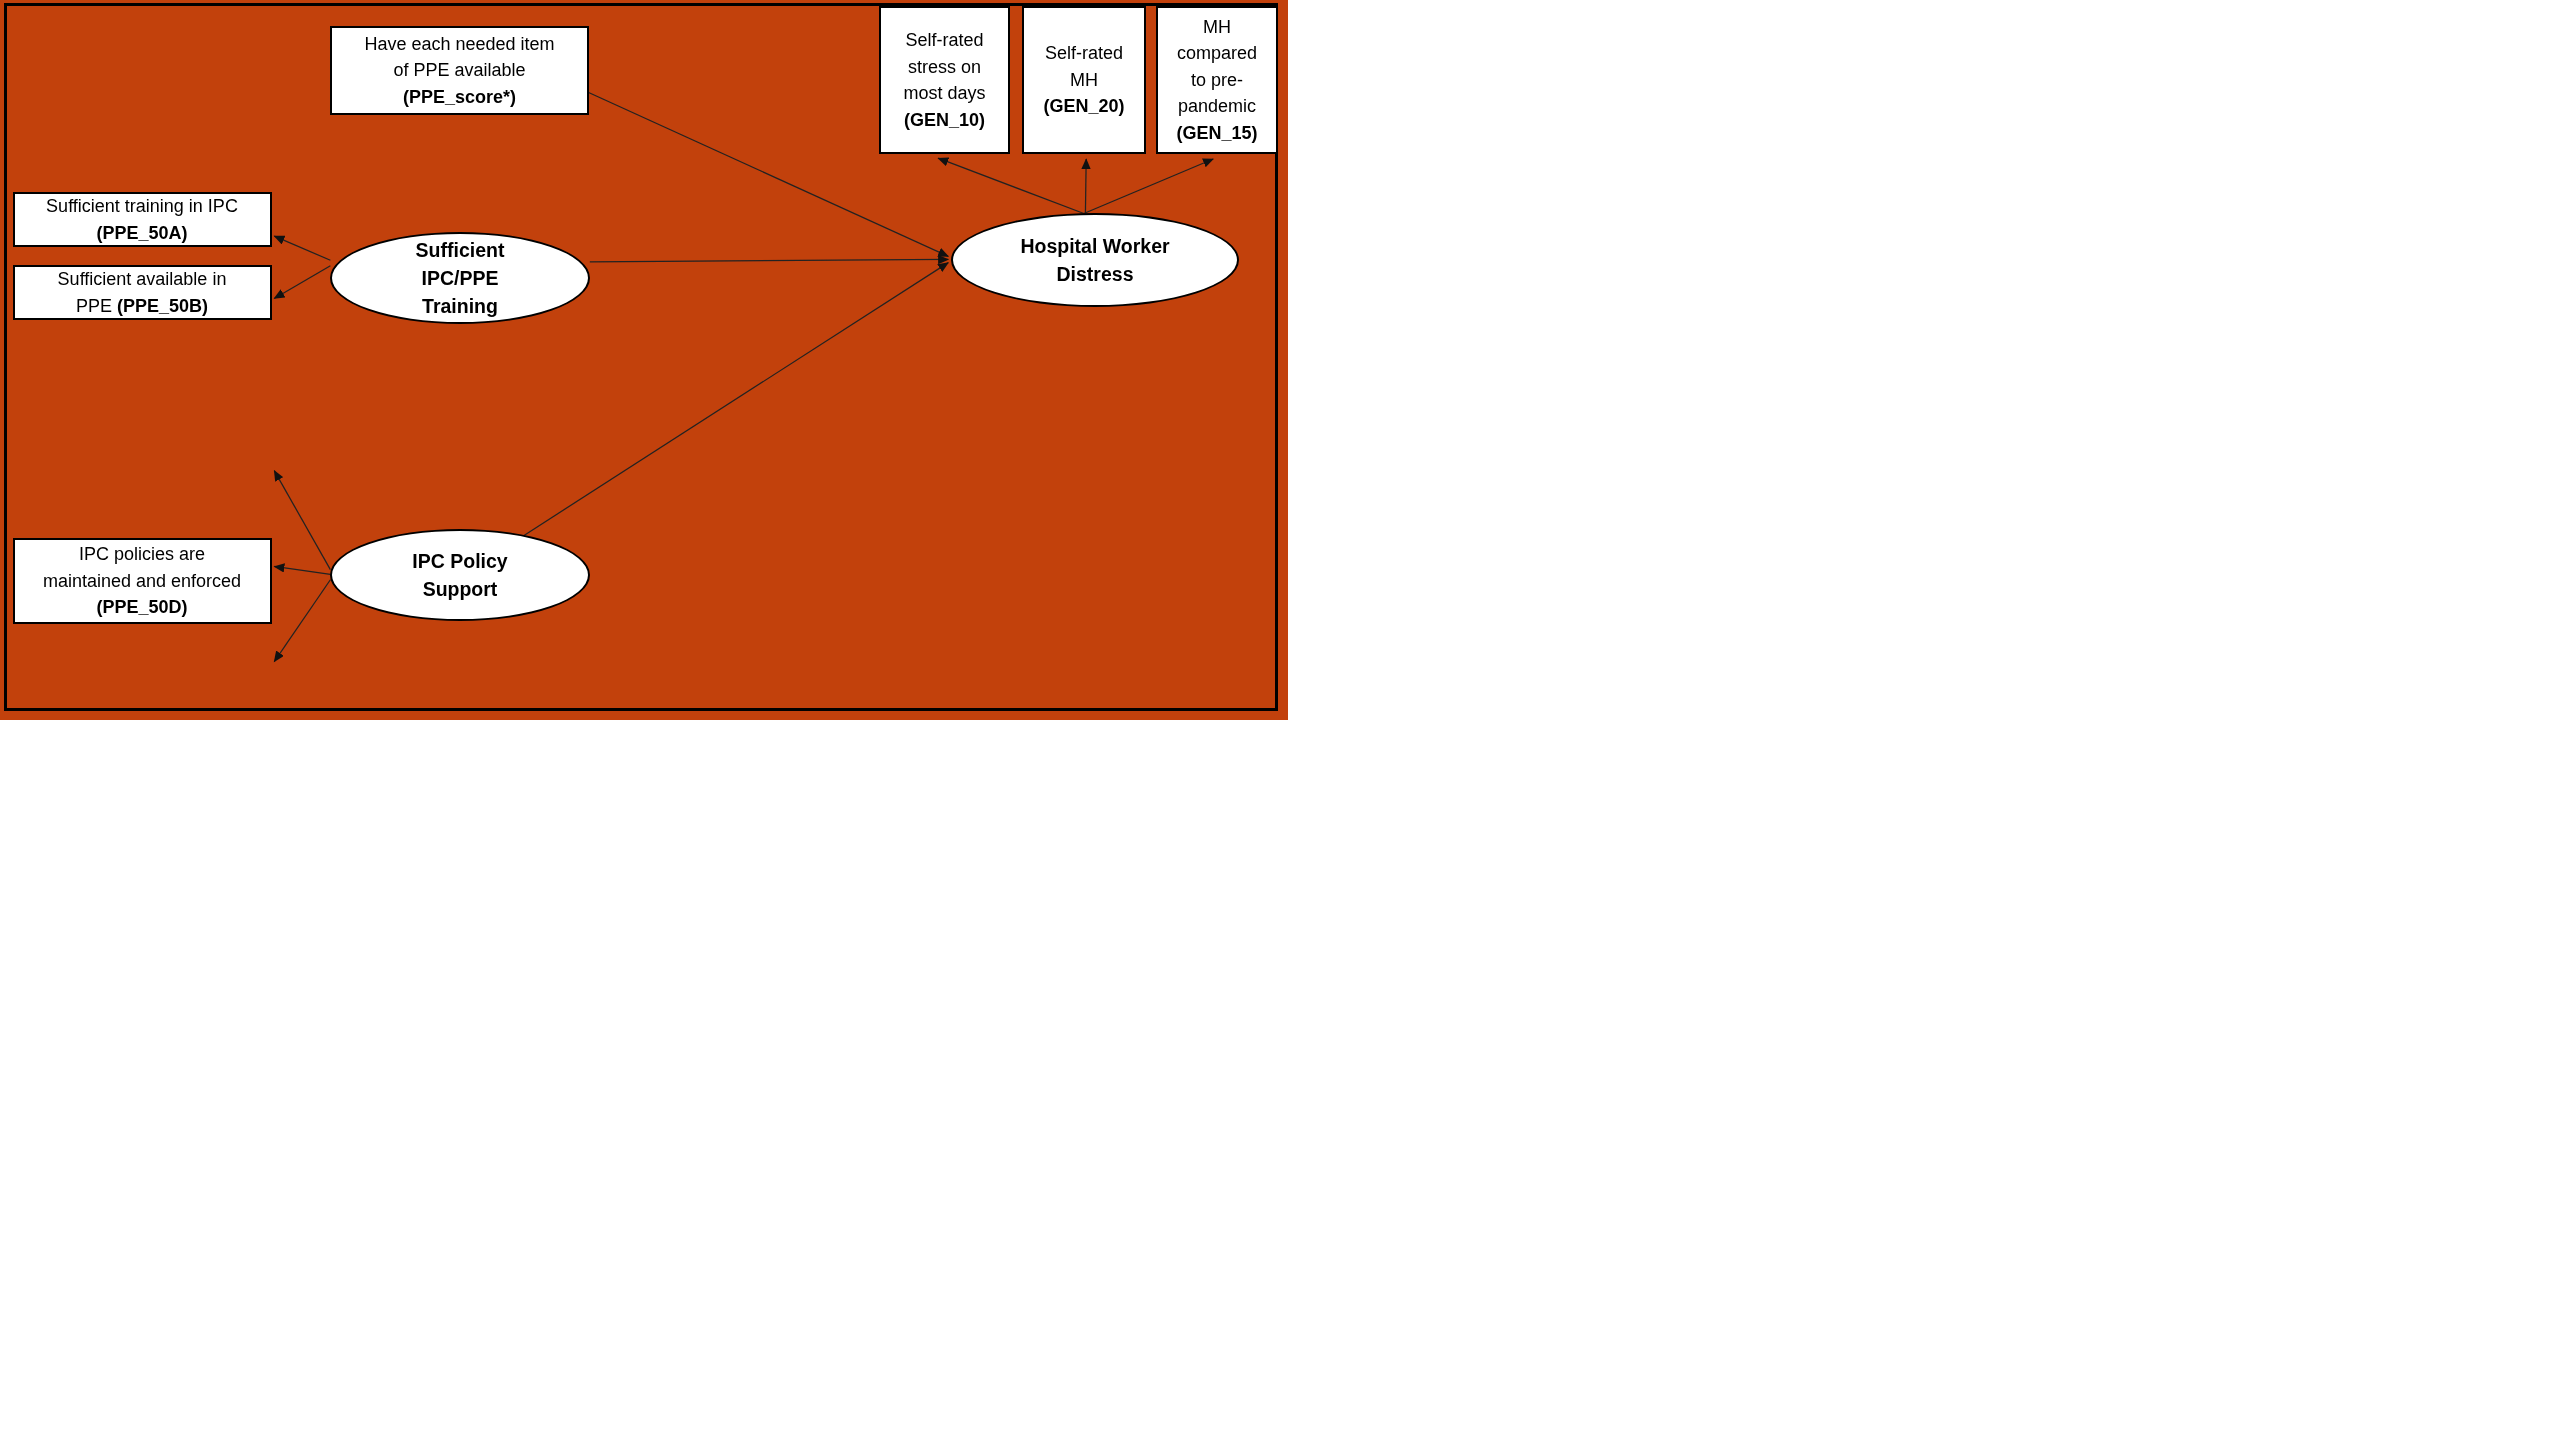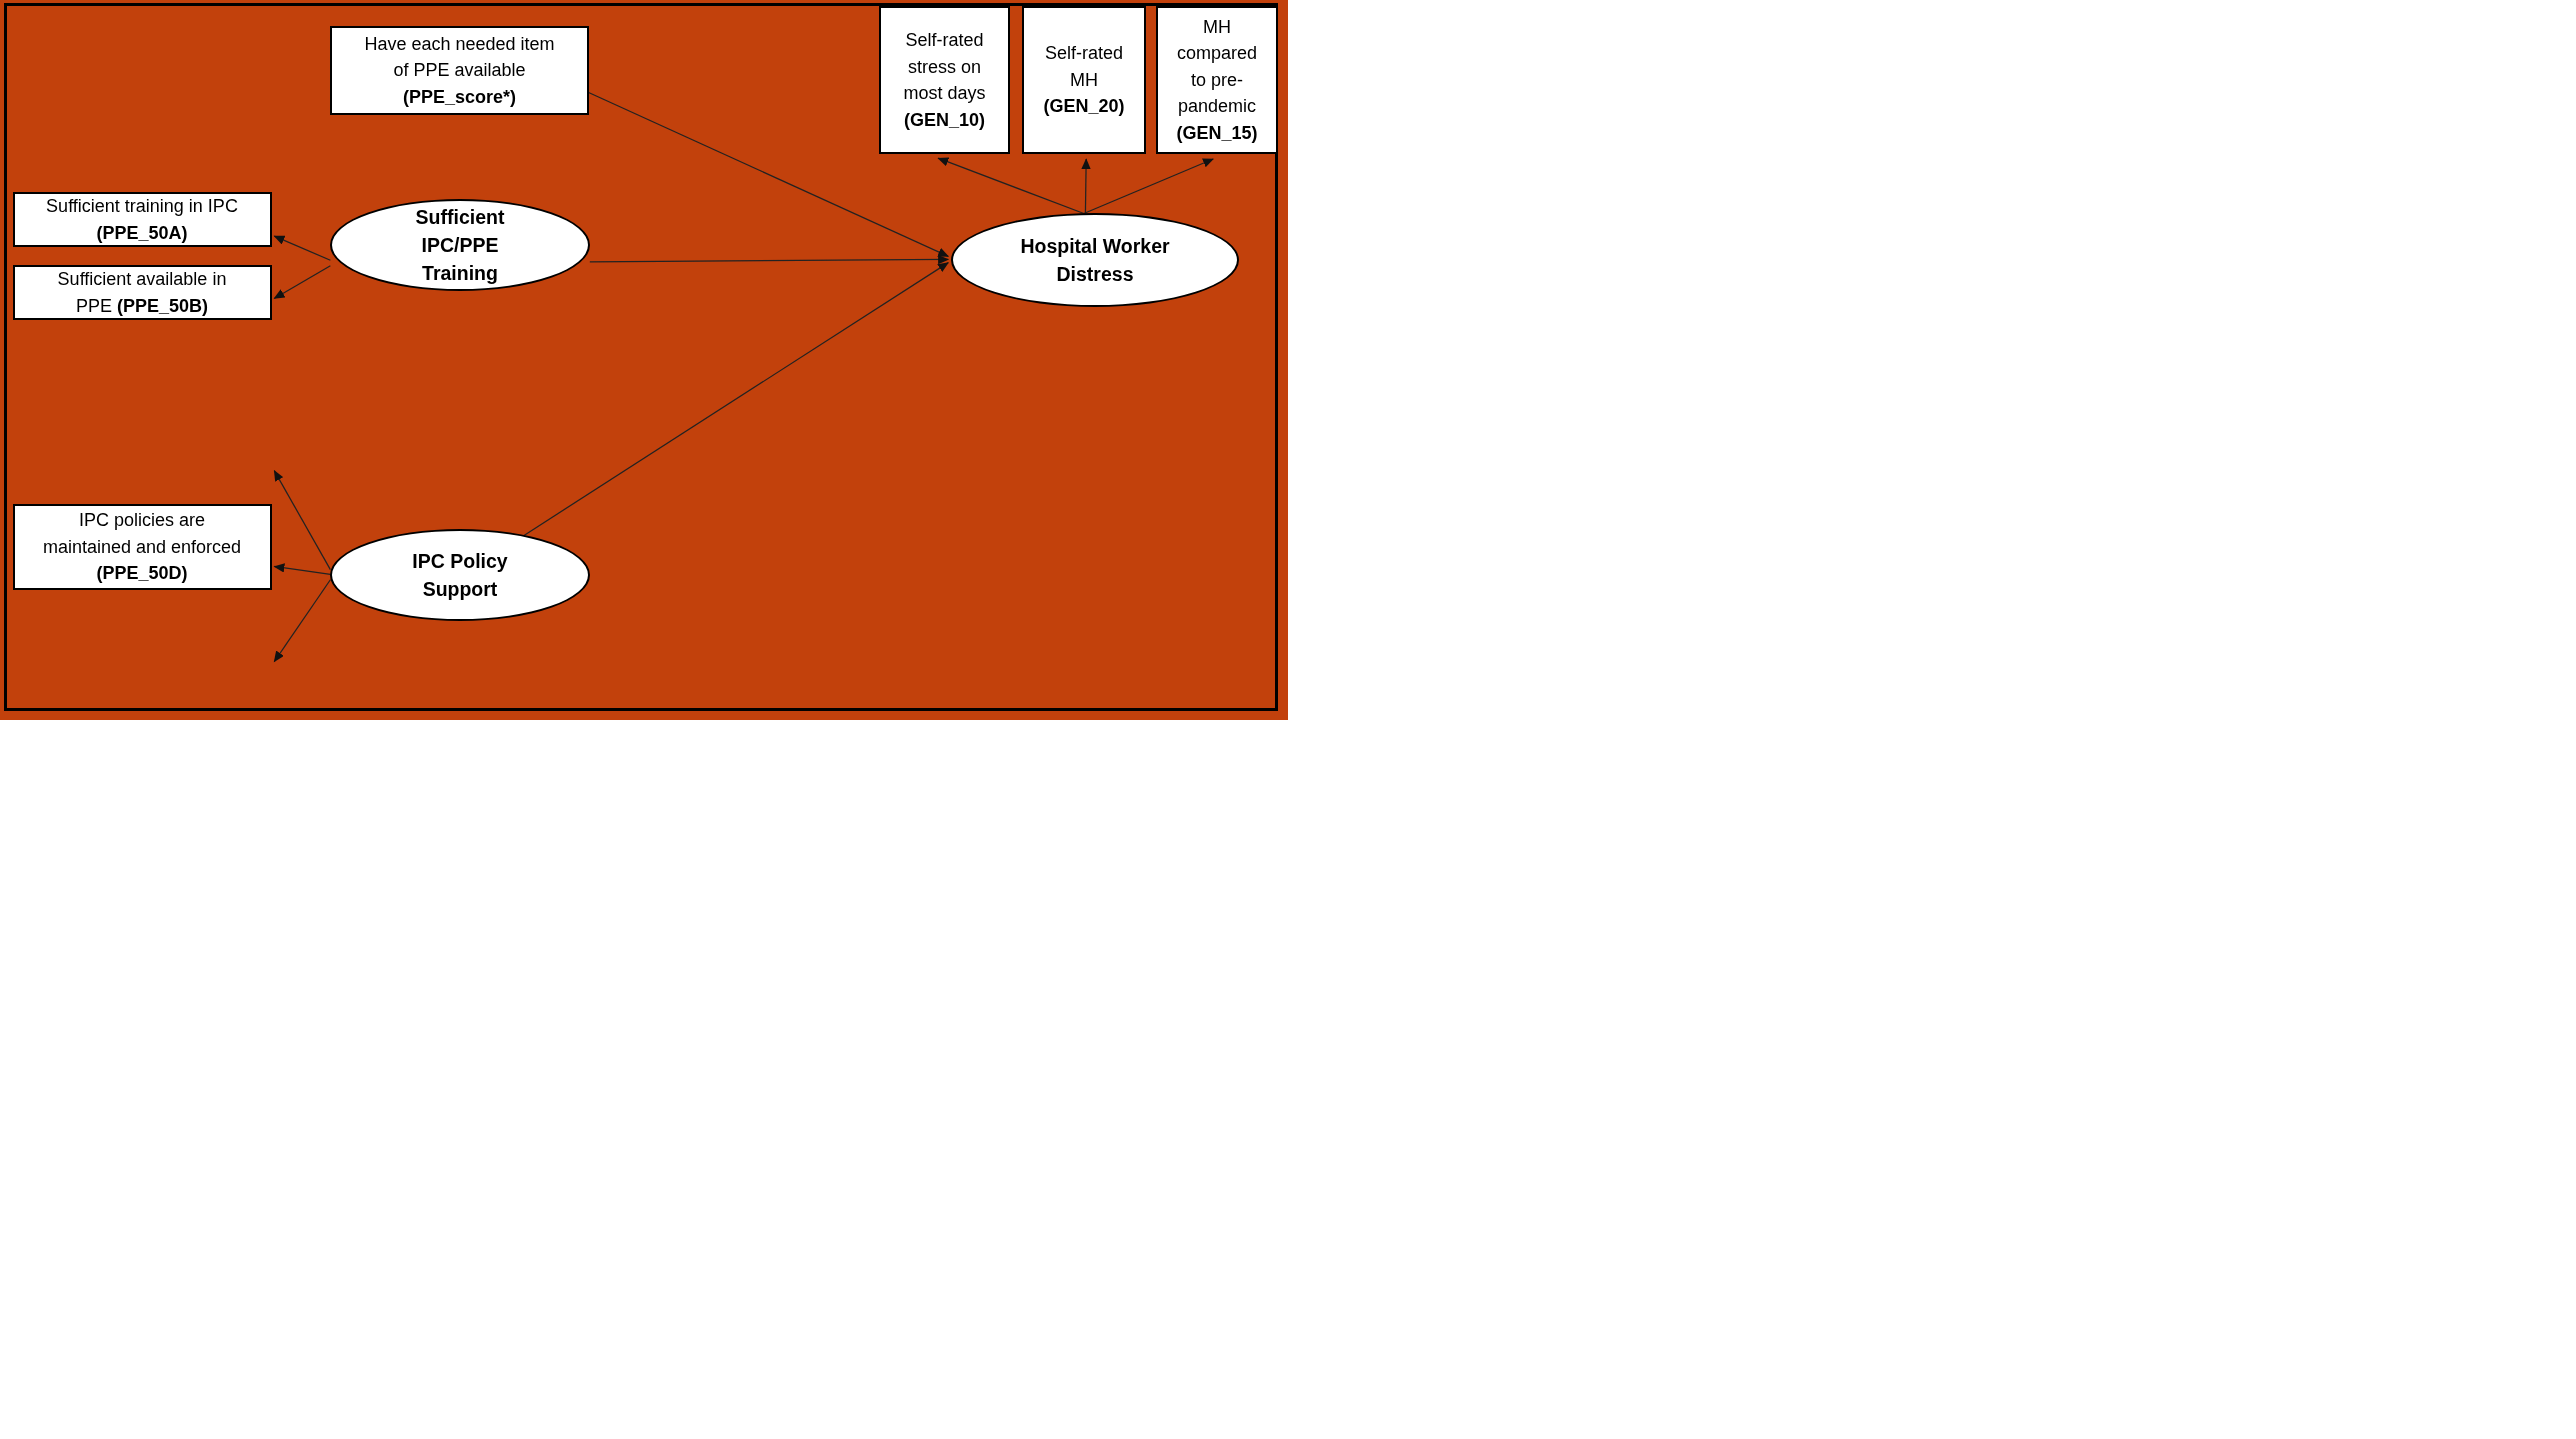--- a/index.html
+++ b/index.html
@@ -63,21 +63,21 @@
   <div class="node rect" style="left:12.5px;top:192px;width:259px;height:55px;">
     <div class="txt"><span>Sufficient training in IPC</span><b class="code block">(PPE_50A)</b></div>
   </div>
 
   <div class="node rect" style="left:12.5px;top:265px;width:259px;height:55px;">
     <div class="txt"><span>Sufficient available in
 PPE</span><b class="code inline">(PPE_50B)</b></div>
   </div>
 
 
-  <div class="node rect" style="left:12.5px;top:504px;width:259px;height:86px;">
+  <div class="node rect" style="left:12.5px;top:538px;width:259px;height:86px;">
     <div class="txt"><span>IPC policies are
 maintained and enforced</span><b class="code block">(PPE_50D)</b></div>
   </div>
 
 
   <div class="node rect" style="left:879px;top:6.2px;width:131px;height:148px;">
     <div class="txt"><span>Self-rated
 stress on
 most days</span><b class="code block">(GEN_10)</b></div>
   </div>
@@ -87,21 +87,21 @@
 MH</span><b class="code block">(GEN_20)</b></div>
   </div>
 
   <div class="node rect" style="left:1156px;top:6.2px;width:122px;height:148px;">
     <div class="txt"><span>MH
 compared
 to pre-
 pandemic</span><b class="code block">(GEN_15)</b></div>
   </div>
 
-  <div class="node ellipse" style="left:330px;top:199px;width:260px;height:92px;">
+  <div class="node ellipse" style="left:330px;top:232px;width:260px;height:92px;">
     <div class="txt"><span>Sufficient
 IPC/PPE
 Training</span></div>
   </div>
 
   <div class="node ellipse" style="left:330px;top:529px;width:260px;height:92px;">
     <div class="txt"><span>IPC Policy
 Support</span></div>
   </div>
 

